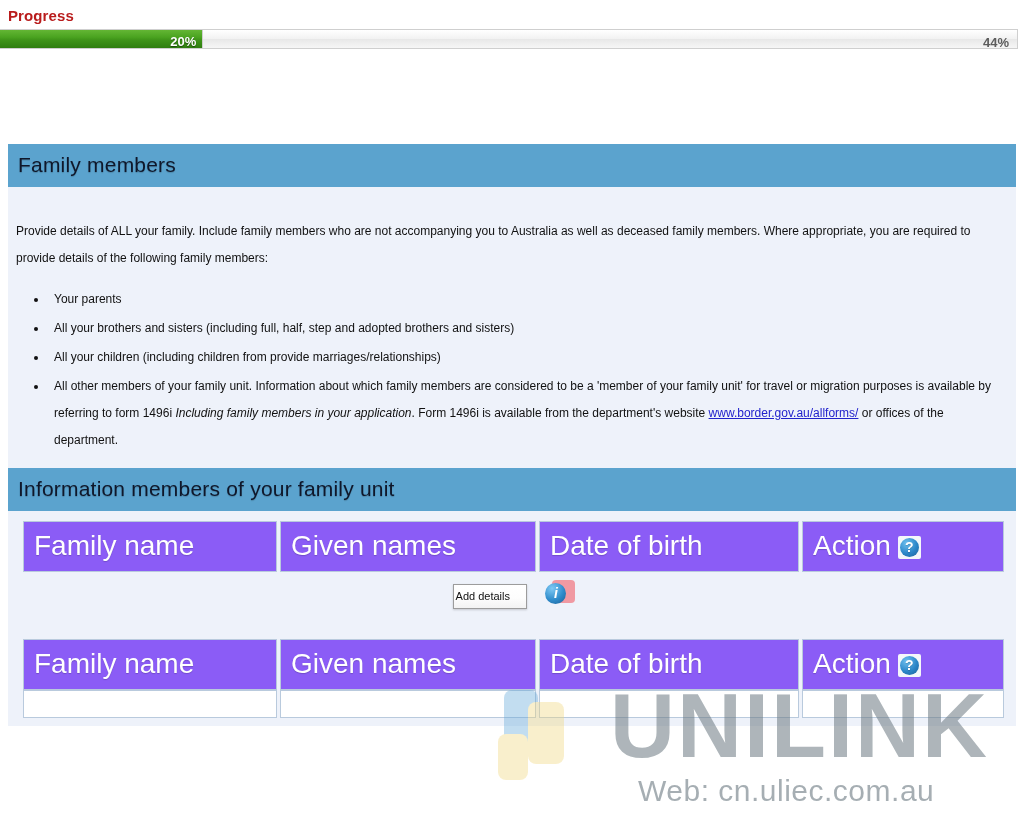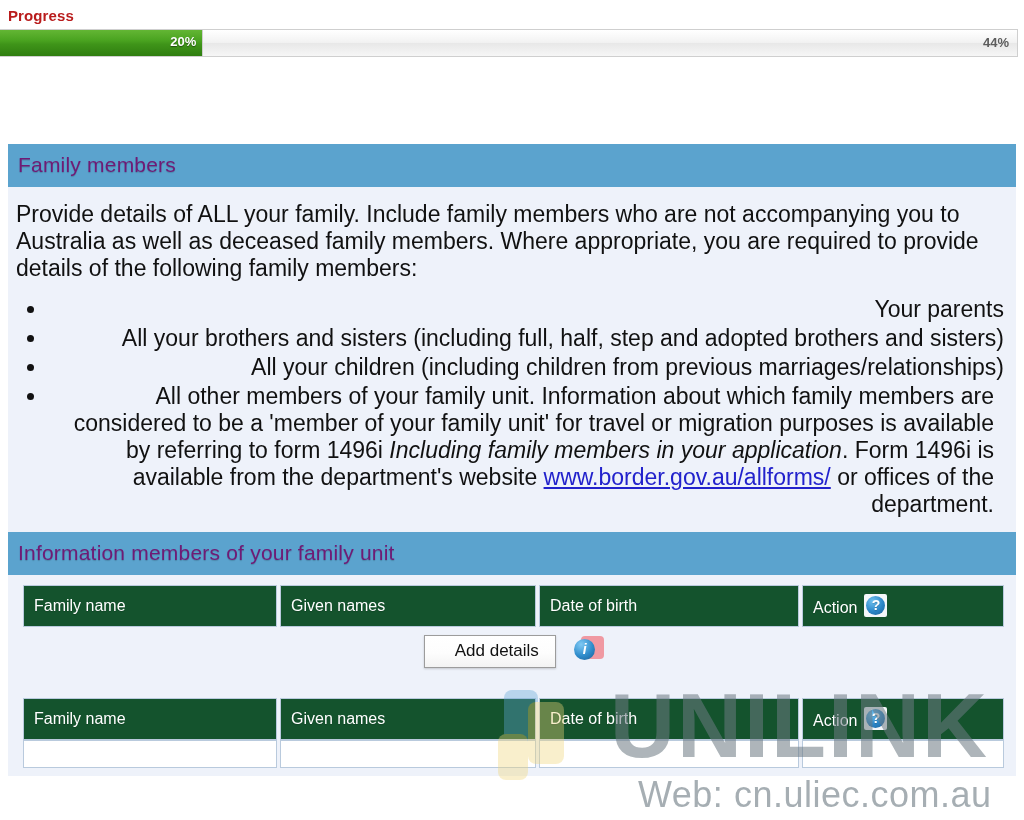--- a/index.html
+++ b/index.html
@@ -24,21 +24,21 @@
   #progress-label {
     font-size: 15px;
     color: #b91c1c;
     font-weight: bold;
     padding: 7px 0 5px 8px;
     letter-spacing: .1px;
   }
   #progress-bar-outer {
     position: relative;
     margin: 0 6px 0 0;
-    height: 28px;
+    height: 20px;
     background: linear-gradient(to bottom, #ffffff 0%, #f2f2f2 48%, #e8e8e8 52%, #f6f6f6 100%);
     border: 1px solid #cfcfcf;
     border-left: none;
     box-sizing: border-box;
     overflow: hidden;
   }
   #progress-bar-fill {
     position: absolute;
     left: 0; top: 0; bottom: 0;
     width: 20%;
@@ -67,44 +67,44 @@
   
   #form-panel {
     position: absolute;
     left: 8px;
     top: 144px;
     width: 1008px;
     background: #eef2fa;
   }
   .section-header {
     background: #5ba3ce;
-    color: #701a75;
+    color: #0f172a;
     font-size: 21px;
     padding: 9px 0 10px 10px;
     letter-spacing: .2px;
     text-shadow: 0 1px 1px rgba(0,0,0,.18);
   }
   #intro-block {
     padding: 14px 12px 6px 8px;
-    font-size: 23px;
+    font-size: 12px;
     line-height: 27px;
     color: #111111;
+    margin-top: 17px;
   }
   #intro-paragraph {
     margin: 0 0 14px 0;
   }
   #intro-list {
     margin: 0 0 8px 0;
     padding: 0 0 0 32px;
     list-style: disc;
   }
   #intro-list li {
     margin-bottom: 2px;
     padding-left: 6px;
-    text-align: right;
   }
   #intro-list li.wrap-item {
     padding-right: 10px;
   }
   .italic-form-title { font-style: italic; }
   .ext-link {
     color: #2222cc;
     text-decoration: underline;
   }
 
@@ -112,23 +112,23 @@
     padding: 10px 12px 8px 12px;
     background: #eef2fa;
   }
   .data-table {
     width: 100%;
     border-collapse: separate;
     border-spacing: 3px 0;
     table-layout: fixed;
   }
   .data-table th {
-    background: #14532d;
+    background: #8b5cf6;
     color: #ffffff;
-    font-size: 16px;
+    font-size: 28px;
     font-weight: normal;
     text-align: left;
     padding: 8px 10px 9px 10px;
     border: 1px solid #b9cadd;
     text-shadow: 0 1px 1px rgba(0,0,0,.18);
     vertical-align: middle;
     white-space: nowrap;
   }
   .data-table td {
     background: #ffffff;
@@ -166,26 +166,26 @@
   }
 
   #add-details-row {
     padding: 8px 0 12px 0;
     text-align: center;
     position: relative;
   }
   #add-details-button {
     display: inline-block;
     font-family: "Liberation Sans", sans-serif;
-    font-size: 17px;
+    font-size: 11px;
     color: #111111;
     background: linear-gradient(to bottom, #ffffff 0%, #fdfdfd 55%, #f3f3f3 100%);
     border: 1px solid #9c9c9c;
     border-radius: 0;
-    padding: 5px 16px 6px 30px;
+    padding: 5px 16px 6px 2px;
     box-shadow: 0 1px 2px rgba(0,0,0,.18);
     cursor: pointer;
   }
   #add-details-info-icon {
     display: inline-block;
     position: relative;
     width: 26px;
     height: 26px;
     vertical-align: -6px;
     margin-left: 14px;
@@ -258,21 +258,21 @@
     letter-spacing: 2px;
     color: #6c7a82;
     opacity: .55;
     line-height: 92px;
     white-space: nowrap;
   }
   #watermark-url {
     position: absolute;
     left: 638px;
     top: 774px;
-    font-size: 36px;
+    font-size: 30px;
     color: #6c7a82;
     opacity: .60;
     white-space: nowrap;
     letter-spacing: .5px;
   }
 </style>
 </head>
 <body>
 
 <div id="progress-section">
@@ -287,21 +287,21 @@
 
 <div id="form-panel">
 
   <div class="section-header">Family members</div>
 
   <div id="intro-block">
     <p id="intro-paragraph">Provide details of ALL your family. Include family members who are not accompanying you to Australia as well as deceased family members. Where appropriate, you are required to provide details of the following family members:</p>
     <ul id="intro-list">
       <li>Your parents</li>
       <li>All your brothers and sisters (including full, half, step and adopted brothers and sisters)</li>
-      <li>All your children (including children from previous marriages/relationships)</li>
+      <li>All your children (including children from provide marriages/relationships)</li>
       <li class="wrap-item"><span>All other members of your family unit. Information about which family members are considered to be a 'member of your family unit' for travel or migration purposes is available by referring to form 1496i </span><span class="italic-form-title">Including family members in your application</span><span>. Form 1496i is available from the department's website </span><a class="ext-link" href="#">www.border.gov.au/allforms/</a><span> or offices of the department.</span></li>
     </ul>
   </div>
 
   <div class="section-header">Information members of your family unit</div>
 
   <div class="table-block">
     <table class="data-table">
       <colgroup>
         <col class="col-family">

